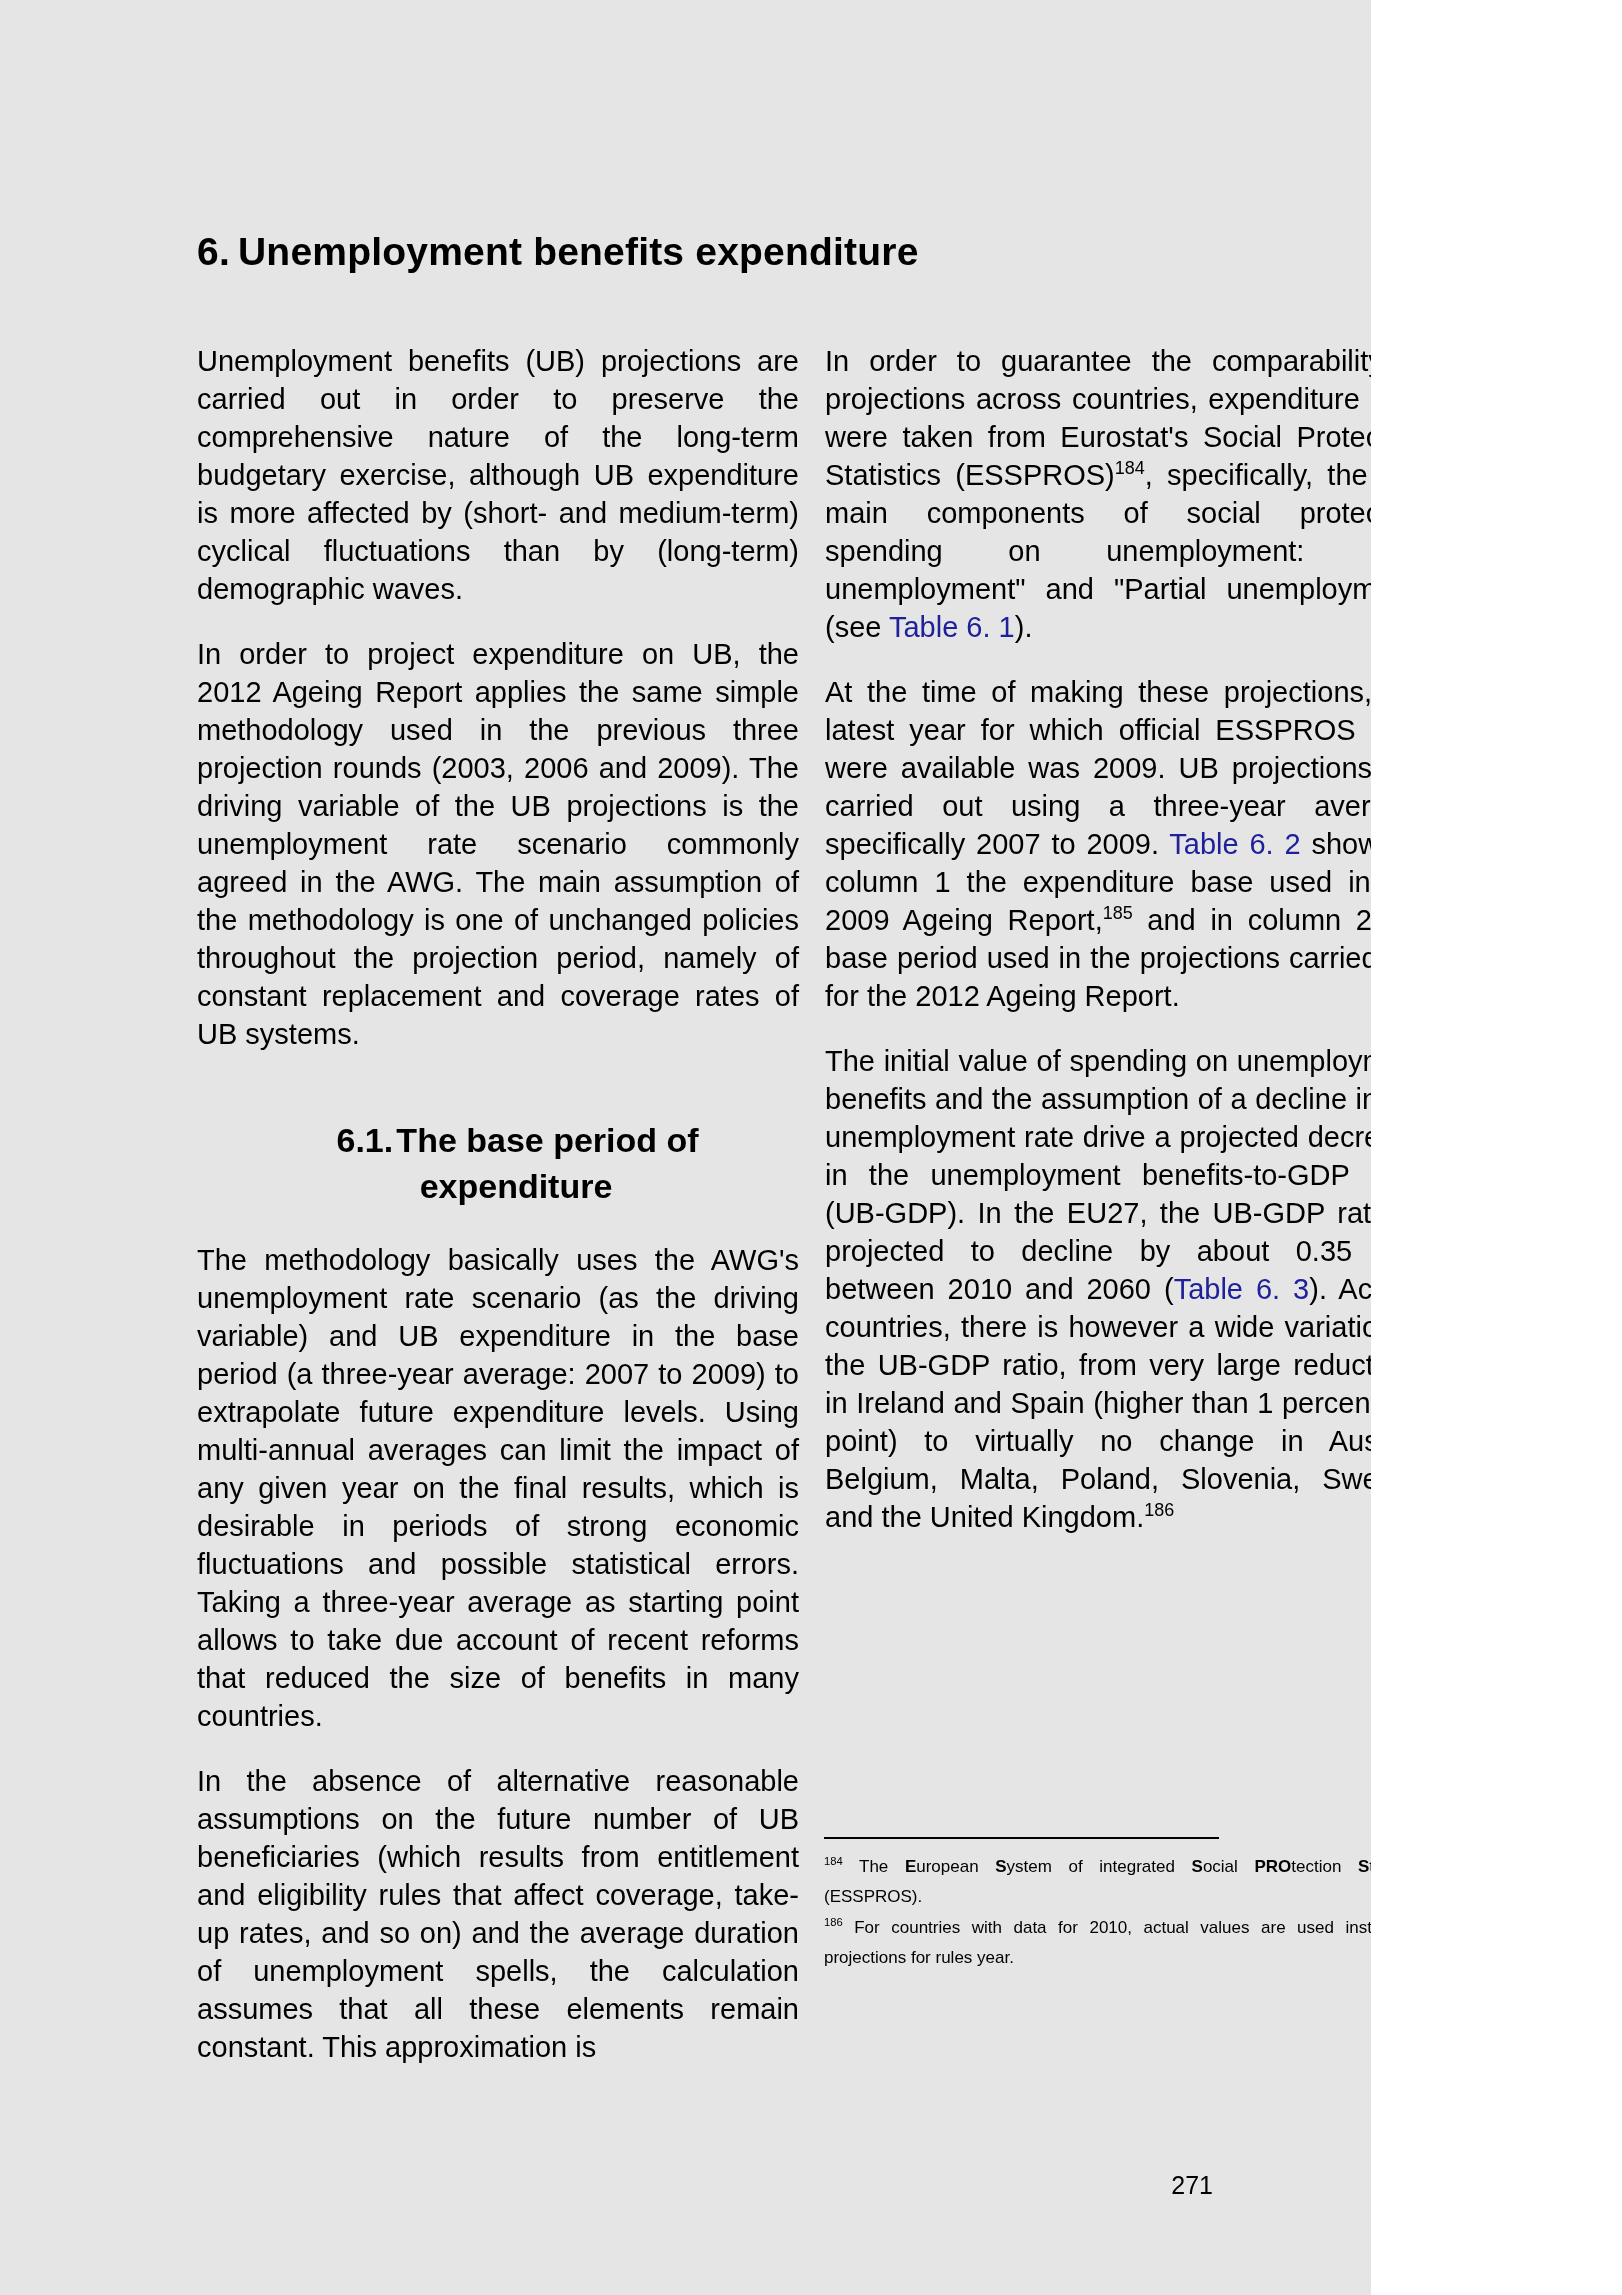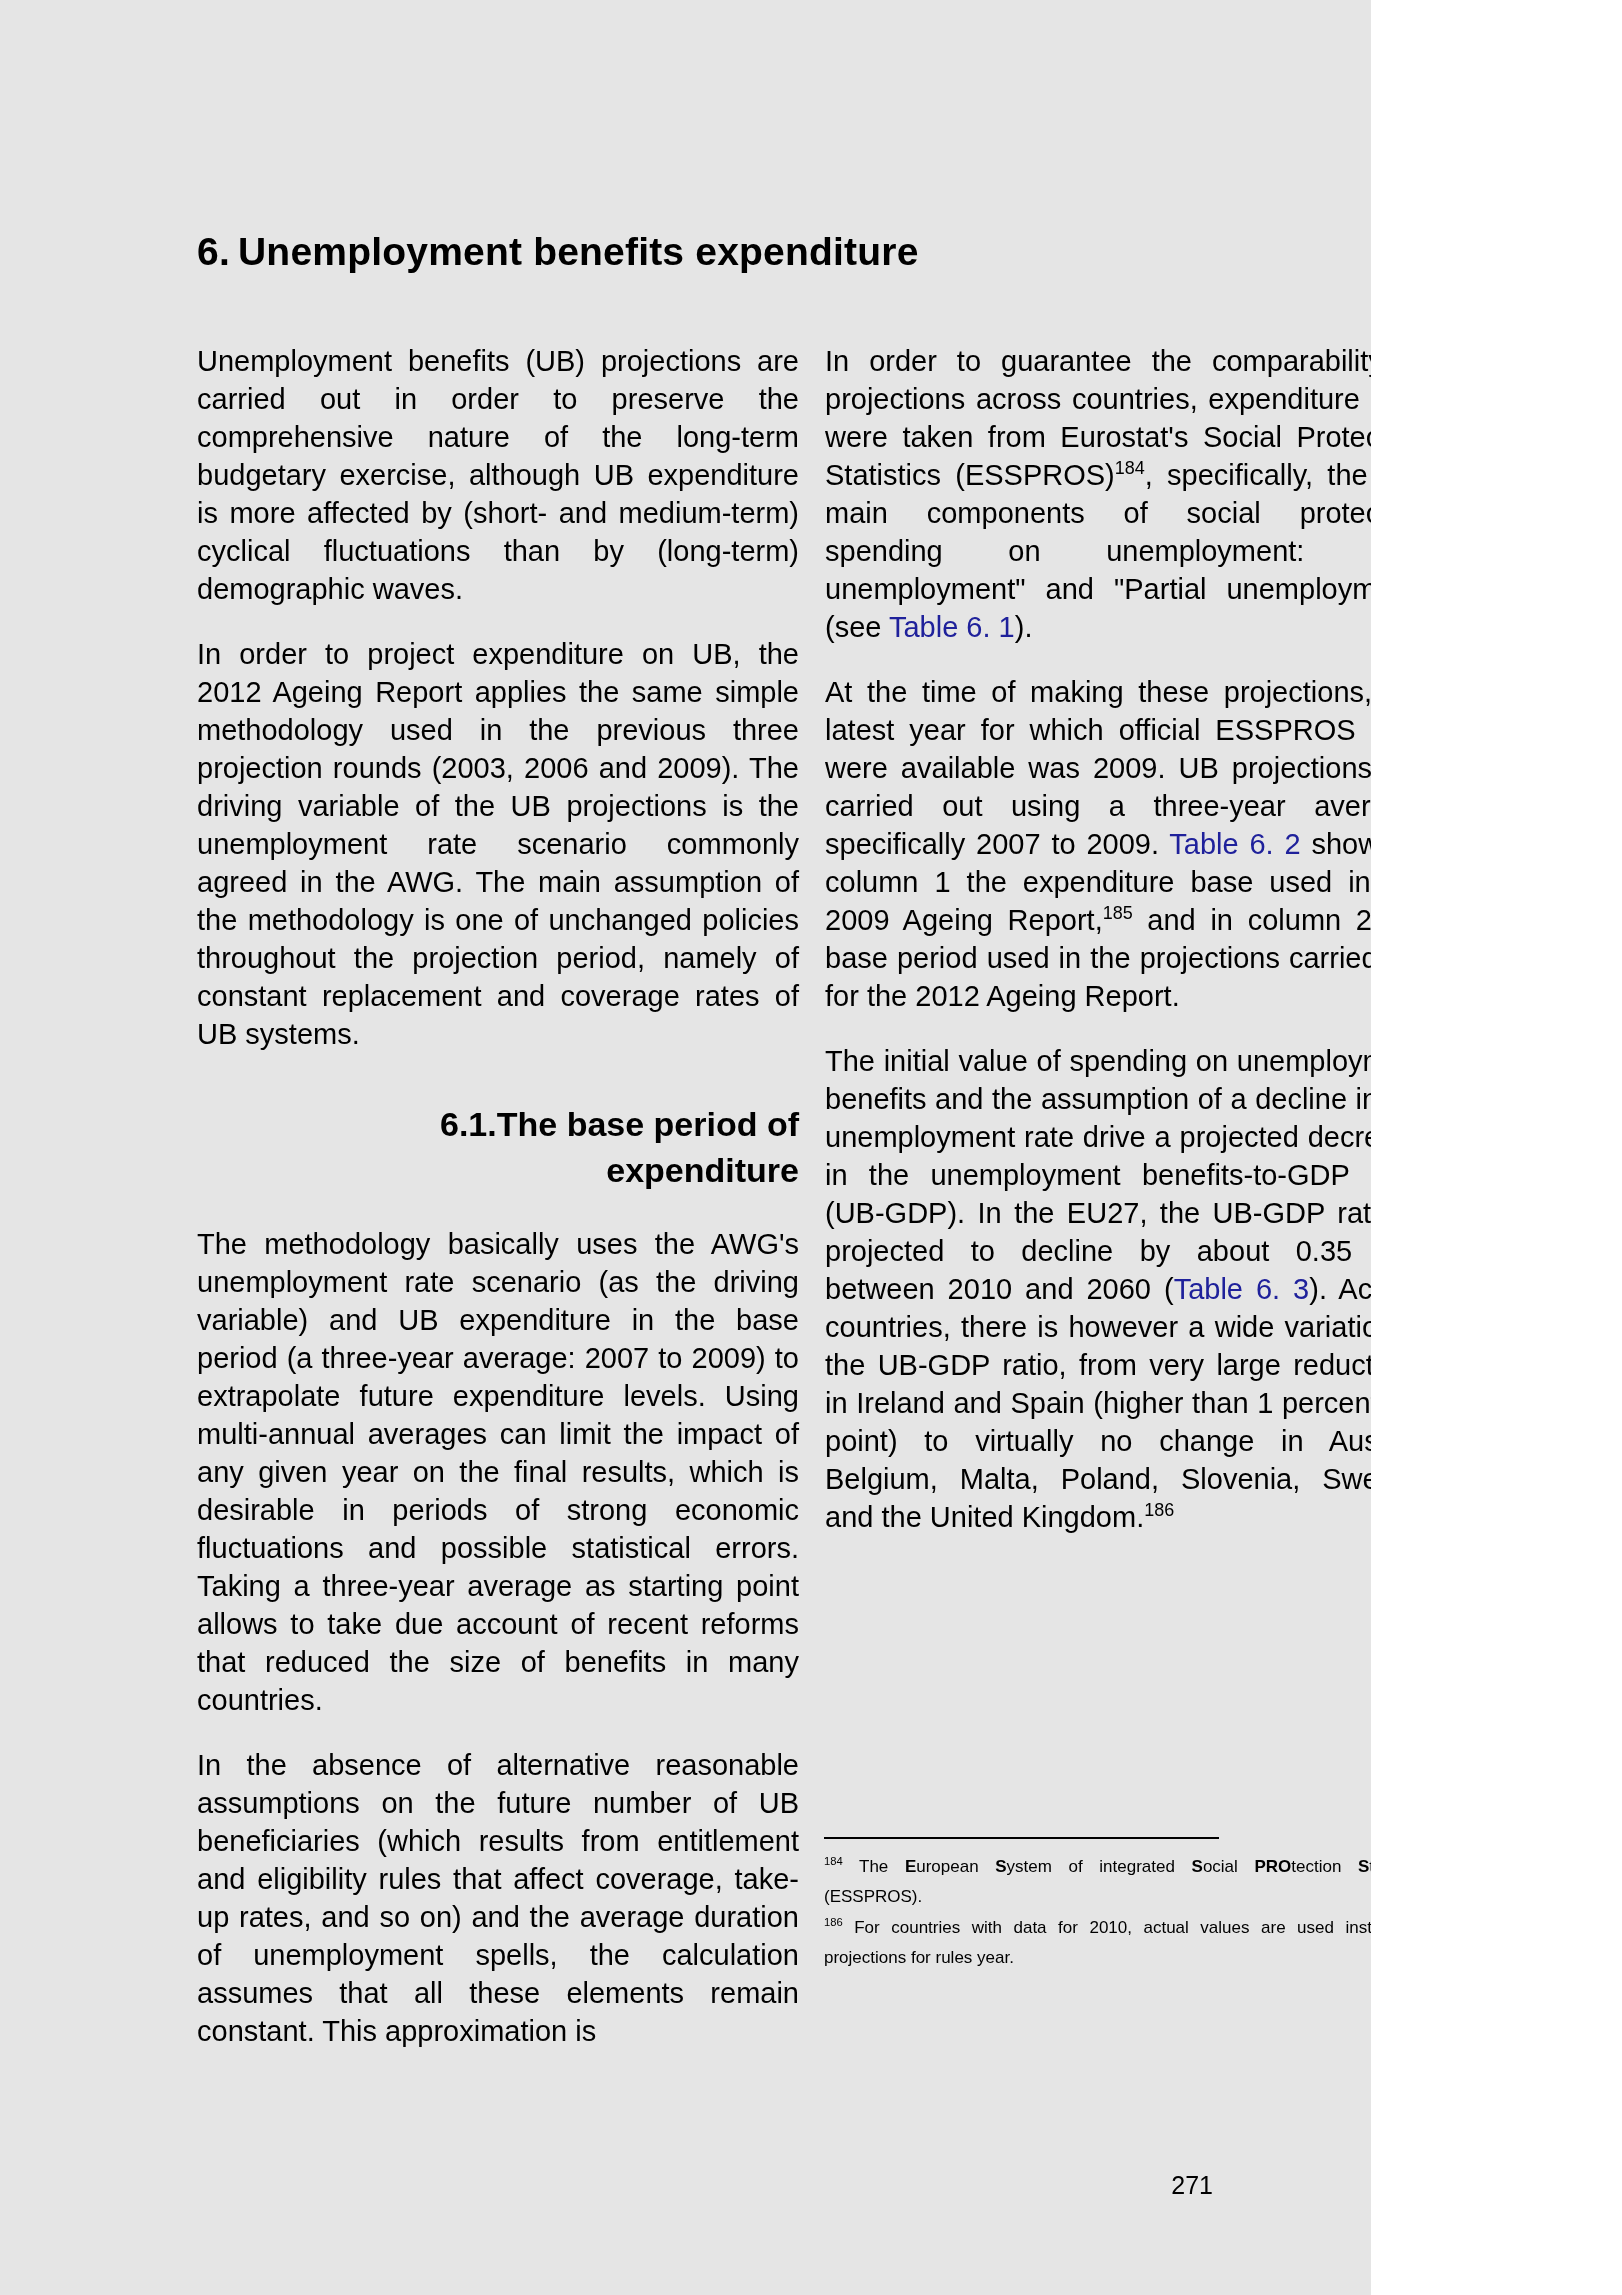--- a/index.html
+++ b/index.html
@@ -55,26 +55,26 @@
     font-size: 29px;
     line-height: 38px;
     text-align: justify;
     text-justify: inter-word;
     hyphens: none;
   }
   p.body:last-child { margin-bottom: 0; }
 
   
   .sub-heading {
-    margin: 48px 0 32px 0;
+    margin: 64px 0 32px 0;
     padding-left: 36px;
     font-size: 34px;
     font-weight: bold;
     line-height: 46px;
-    text-align: right;
+    text-align: center;
   }
   .sub-heading .snum {
     display: inline-block;
     min-width: 63px;
   }
 
   
   a.xref, .xref {
     color: #1f219b;
     text-decoration: none;

